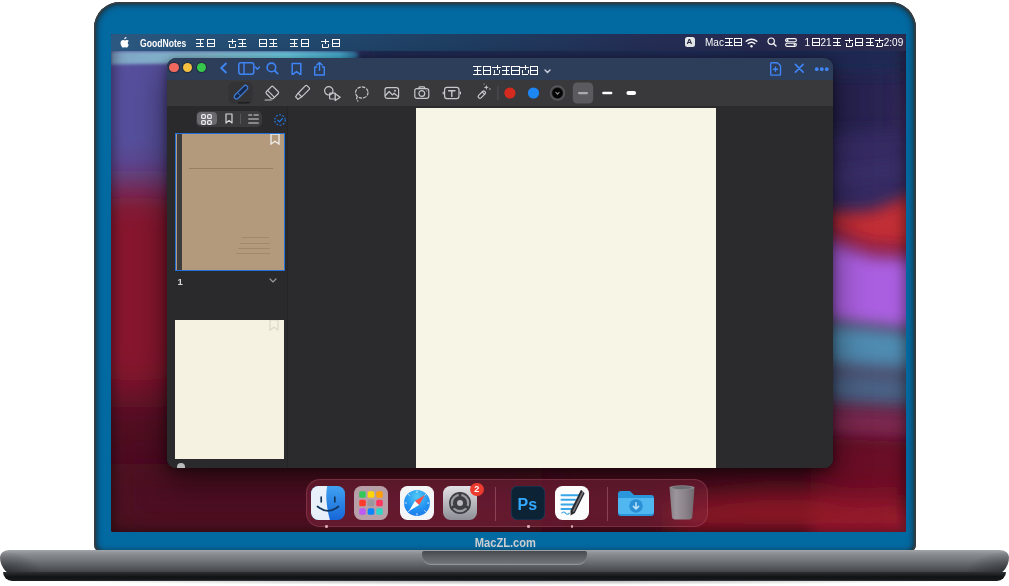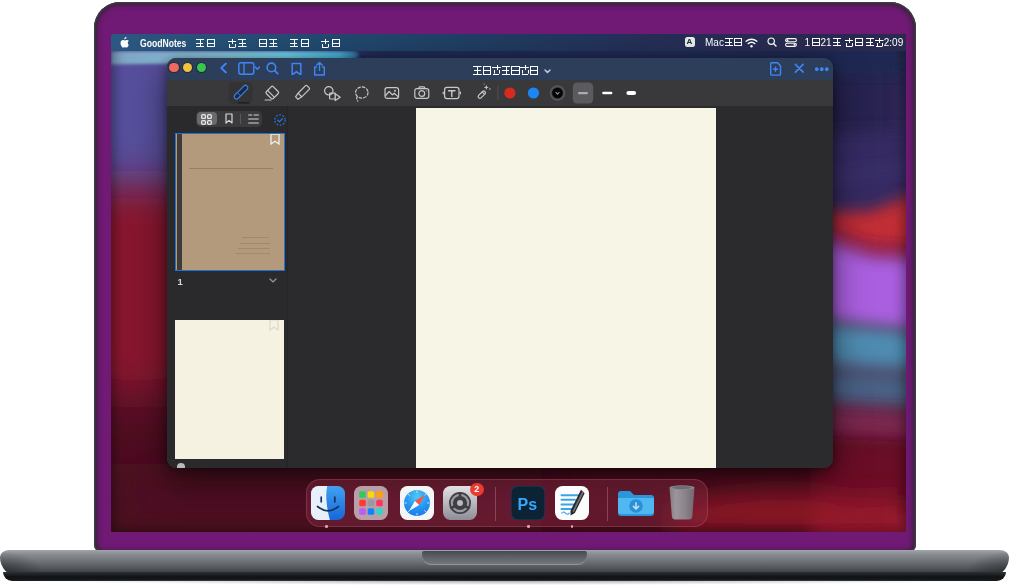--- a/index.html
+++ b/index.html
@@ -1,17 +1,17 @@
 <!DOCTYPE html>
 <html><head><meta charset="utf-8"><style>
 *{margin:0;padding:0;box-sizing:border-box}
 html,body{width:1009px;height:586px;background:#fff;overflow:hidden;font-family:"Liberation Sans",sans-serif}
 #stage{position:relative;width:1009px;height:586px;background:#fff}
 
-#shell{position:absolute;left:94px;top:2px;width:822px;height:552px;background:#701a75;border-radius:26px 26px 10px 10px;box-shadow:inset 0 0 0 1.5px #3a3d40,inset 0 0 6px 2px #222}
+#shell{position:absolute;left:94px;top:2px;width:822px;height:552px;background:#0369a1;border-radius:26px 26px 10px 10px;box-shadow:inset 0 0 0 1.5px #3a3d40,inset 0 0 6px 2px #222}
 #screen{position:absolute;left:17px;top:31.5px;width:795px;height:498.5px;overflow:hidden;background:#2a1038;border-radius:2px;}
 #chin-text{position:absolute;left:0;right:0;top:533.5px;text-align:center;color:#cdced1;font-size:12.5px;font-weight:bold}#chin-text>span{display:inline-block;transform:scaleX(.89)}
 #base{position:absolute;left:0;top:550px;width:1009px;height:26px;background:radial-gradient(60px 30px at 0% 85%,rgba(25,28,31,.55),rgba(0,0,0,0) 70%),radial-gradient(60px 30px at 100% 85%,rgba(25,28,31,.55),rgba(0,0,0,0) 70%),linear-gradient(180deg,#a2a5a9 0%,#8b8e93 14%,#707378 42%,#54575c 68%,#323539 96%,#2a2d31 100%);border-radius:12px 12px 22px 22px/9px 9px 24px 24px}
 #notch{position:absolute;left:422px;top:551px;width:165px;height:13.5px;background:linear-gradient(180deg,#46494e,#5e6166 45%,#75787d);border-radius:2px 2px 9px 9px;box-shadow:inset 0 -1px 1px rgba(255,255,255,.25)}
 #baseline{position:absolute;left:3px;top:571.5px;width:1003px;height:9px;background:linear-gradient(180deg,#2e3134,#101214 55%,#1a1d1f);border-radius:0 0 12px 12px}
 #floor{position:absolute;left:14px;top:580px;width:981px;height:5px;background:radial-gradient(50% 100% at 50% 0,rgba(60,60,65,.5),rgba(120,120,125,.28) 60%,rgba(255,255,255,0) 100%)}
 
 #wall{position:absolute;left:0;top:0;width:795px;height:499px}
 
 #menubar{position:absolute;left:0;top:0;width:795px;height:17px;background:linear-gradient(90deg,#2b5880 0%,#224a70 25%,#1f3e62 45%,#252e56 68%,#292a50 85%,#2a2a4e 100%);color:#f2f4f6;font-size:10px;display:flex;align-items:center}
@@ -398,18 +398,19 @@
           <path d="M2.5 3.5h25l-2.2 29q-0.2 3-3.2 3h-14q-3 0-3.2-3z" fill="url(#trg)" fill-opacity=".9"></path>
           <ellipse cx="15" cy="3.6" rx="12.5" ry="2.4" fill="#8a8b90" fill-opacity=".95"></ellipse>
           <ellipse cx="15" cy="3.6" rx="9.8" ry="1.6" fill="#6d6e73"></ellipse>
         </svg>
         <div class="ddot" style="left:18px"></div>
         <div class="ddot" style="left:220px"></div>
         <div class="ddot" style="left:263.5px"></div>
         <div class="dbadge">2</div>
       </div>
     </div>
+    <div id="chin-text"><span>MacZL.com</span></div>
   </div>
   <div id="base"></div>
   <div id="notch"></div>
   <div id="baseline"></div>
   <div id="floor"></div>
 </div>
 
 </body></html>

